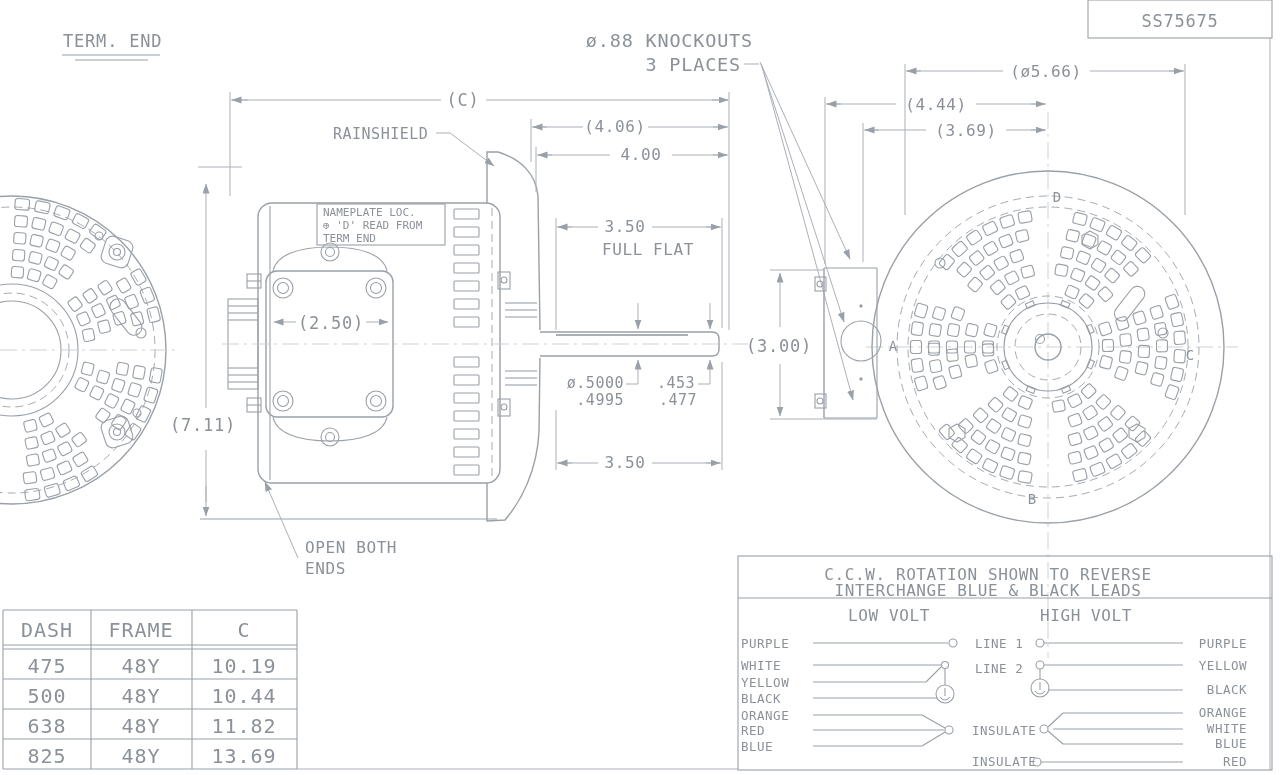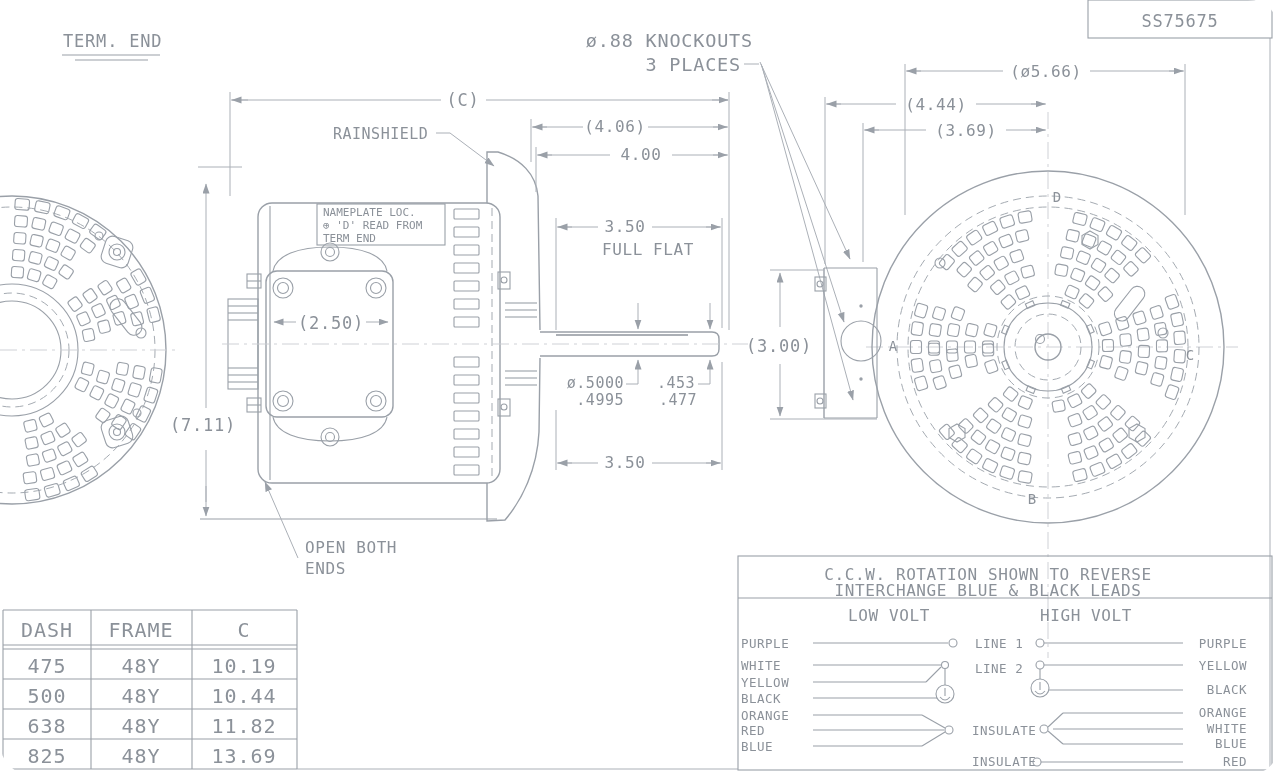--- a/index.html
+++ b/index.html
@@ -1,16 +1,16 @@
 <!DOCTYPE html>
 <html><head>
 <meta charset="utf-8">
 <style>
   html,body{margin:0;padding:0;background:#ffffff;}
-  .stage{position:relative;width:1280px;height:775px;background:#ffffff;overflow:hidden;border-radius:32px;}
+  .stage{position:relative;width:1280px;height:775px;background:#ffffff;overflow:hidden;}
   svg{display:block;}
   .ln   {stroke:#9aa0a8;fill:none;stroke-width:1.1;}
   .lnf  {stroke:#9aa0a8;fill:none;stroke-width:1.4;}
   .dim  {stroke:#abb0b7;fill:none;stroke-width:1;}
   .dash {stroke:#a5abb2;fill:none;stroke-width:1;stroke-dasharray:8 5;}
   .cl   {stroke:#c9ccd1;fill:none;stroke-width:0.9;stroke-dasharray:17 5 3 5;}
   .txt  {fill:#8b9199;font-family:"DejaVu Sans Mono",monospace;}
   .t11{font-size:11px;} .t12{font-size:12.5px;letter-spacing:.5px;}
   .t14{font-size:14px;} .t15{font-size:15px;letter-spacing:.5px;}
   .t16{font-size:16px;letter-spacing:.6px;} .t17{font-size:17px;letter-spacing:.8px;}

